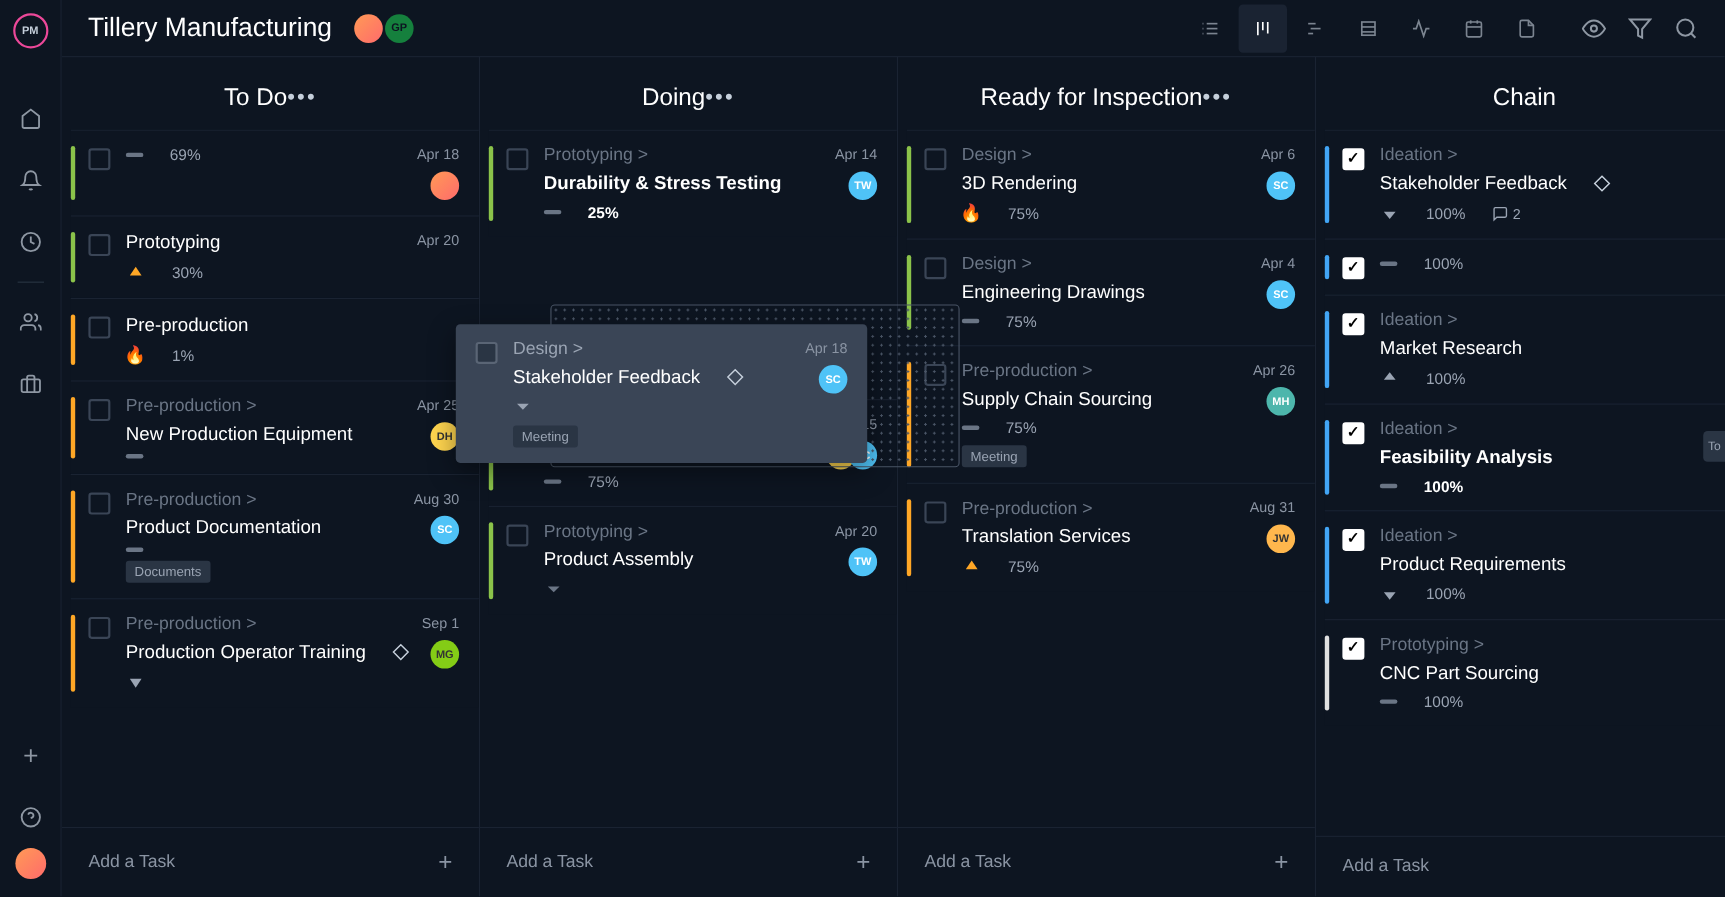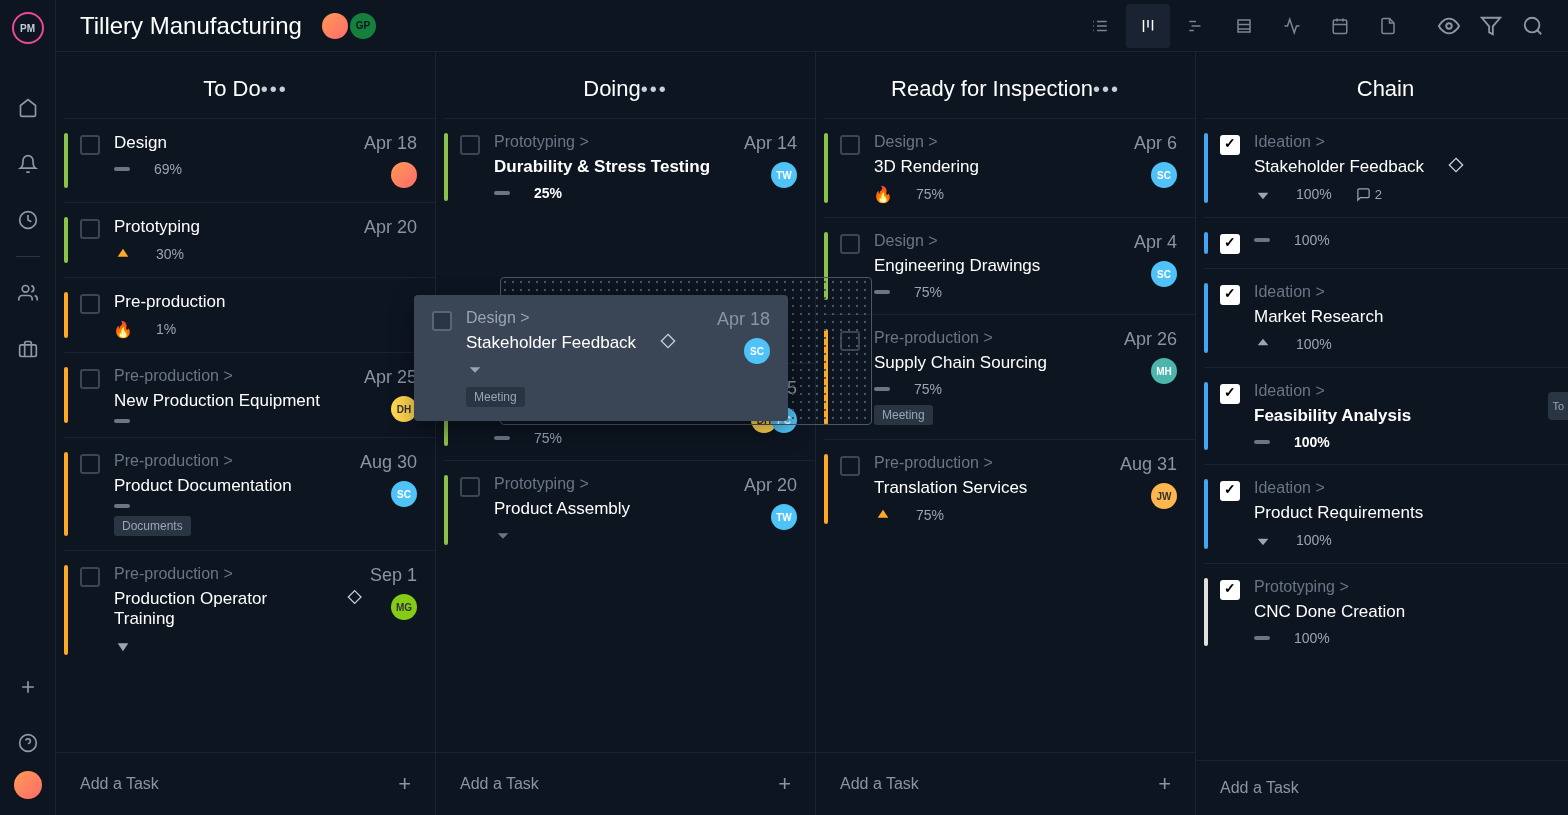--- a/index.html
+++ b/index.html
@@ -41,35 +41,35 @@
 .card-check.done::after{content:'✓';position:absolute;left:2px;top:-2px;color:#000;font-size:14px;font-weight:700}
 .card-body{flex:1;min-width:0}
 .card-breadcrumb{font-size:16px;color:#6a7585;margin-bottom:6px}
 .card-title{font-size:17px;color:#fff;margin-bottom:8px;font-weight:400}
 .card-title.bold{font-weight:700}
 .card-meta{display:flex;align-items:center;gap:24px}
 .progress-bar{width:16px;height:4px;background:#6a7585;border-radius:2px}
 .pct{font-size:14px;color:#9aa4b3}
 .pct.bold{font-weight:700;color:#fff}
 .priority-icon{width:18px;height:18px;display:inline-flex;align-items:center;justify-content:center}
-.card-date{font-size:18px;color:#8a94a3;text-align:right}
+.card-date{font-size:13px;color:#8a94a3;text-align:right}
 .card-right{display:flex;flex-direction:column;align-items:flex-end;gap:8px;margin-left:8px}
 .card-avatars{display:flex;gap:-4px}
 .card-avatars .avatar{margin-left:-6px}
 .tag{display:inline-block;background:#2a3544;color:#9aa4b3;font-size:12px;padding:3px 8px;border-radius:3px;margin-top:8px}
 .add-task{display:flex;align-items:center;justify-content:space-between;padding:18px 24px;border-top:1px solid #1a2332;color:#8a94a3;font-size:16px;cursor:pointer}
 .plus{font-size:22px;font-weight:300}
 .drag-card{position:absolute;left:358px;top:243px;width:374px;background:#3a4556;border-radius:4px;padding:14px 18px;z-index:10;box-shadow:0 8px 24px rgba(0,0,0,.4)}
 .drag-card .card-check{border-color:#5a6575;background:#2a3544}
 .drag-card .card-breadcrumb{color:#9aa4b3}
 .drag-card .card-title{color:#fff}
 .dropzone{position:absolute;left:444px;top:225px;width:372px;height:148px;background-image:radial-gradient(circle,#4a5566 1px,transparent 1px);background-size:8px 8px;border:1px solid #4a5566;border-radius:4px;z-index:5}
 .comment-icon{display:inline-flex;align-items:center;gap:4px;font-size:13px;color:#9aa4b3}
 svg{display:block}
-.title-icon{display:inline-flex;gap:24px}
+.title-icon{display:inline-flex;align-items:center;gap:24px}
 .scroll-hint{position:absolute;right:0;top:340px;background:#2a3544;padding:8px 4px;border-radius:4px 0 0 4px;font-size:11px;color:#9aa4b3;z-index:20}
 </style>
 </head>
 <body>
 
 <div class="app">
   <div class="sidebar">
     <div class="logo">PM</div>
     <div class="side-icon">
         <svg width="20" height="20" viewBox="0 0 24 24" fill="none" stroke="#c5cfdb" stroke-width="2">
@@ -200,21 +200,20 @@
       <div class="column">
         <div class="col-header">
           <div class="col-title">To Do</div>
           <div class="col-menu">•••</div>
         </div>
         <div class="card-list">
           <div class="card">
               <div class="card-bar bar-green"></div>
               <div class="card-check"></div>
               <div class="card-body">
-                <div class="card-title">Design</div>
                 <div class="card-meta">
                   <span class="progress-bar"></span>
                   <span class="pct">69%</span>
                 </div>
               </div>
               <div class="card-right">
                 <div class="card-date">Apr 18</div>
                 <div class="avatar avatar-orange"></div>
               </div>
             </div>
@@ -525,21 +524,21 @@
                   </span>
                   <span class="pct">100%</span>
                 </div>
               </div>
             </div>
           <div class="card">
               <div class="card-bar bar-white"></div>
               <div class="card-check done"></div>
               <div class="card-body">
                 <div class="card-breadcrumb">Prototyping &gt;</div>
-                <div class="card-title">CNC Done Creation</div>
+                <div class="card-title">CNC Part Sourcing</div>
                 <div class="card-meta">
                   <span class="progress-bar"></span>
                   <span class="pct">100%</span>
                 </div>
               </div>
             </div>
         </div>
         <div class="add-task">
             <span>Add a Task</span>
           </div>

